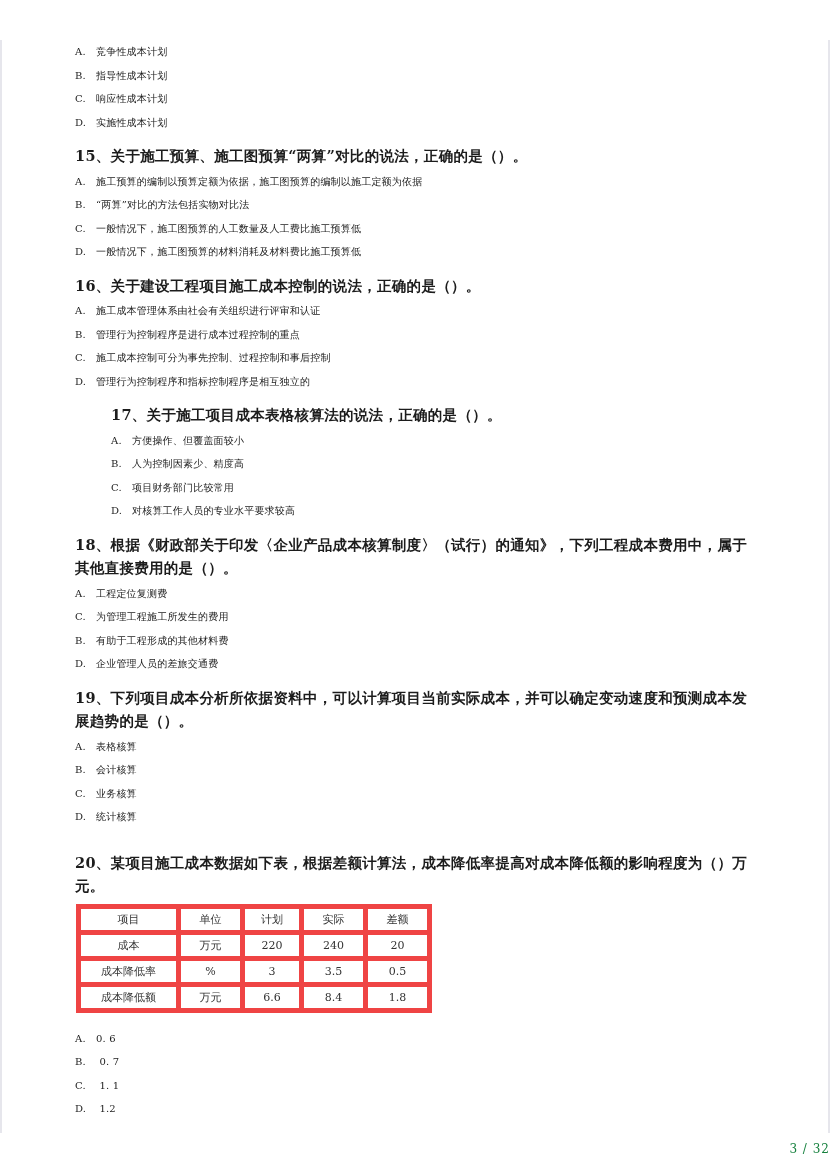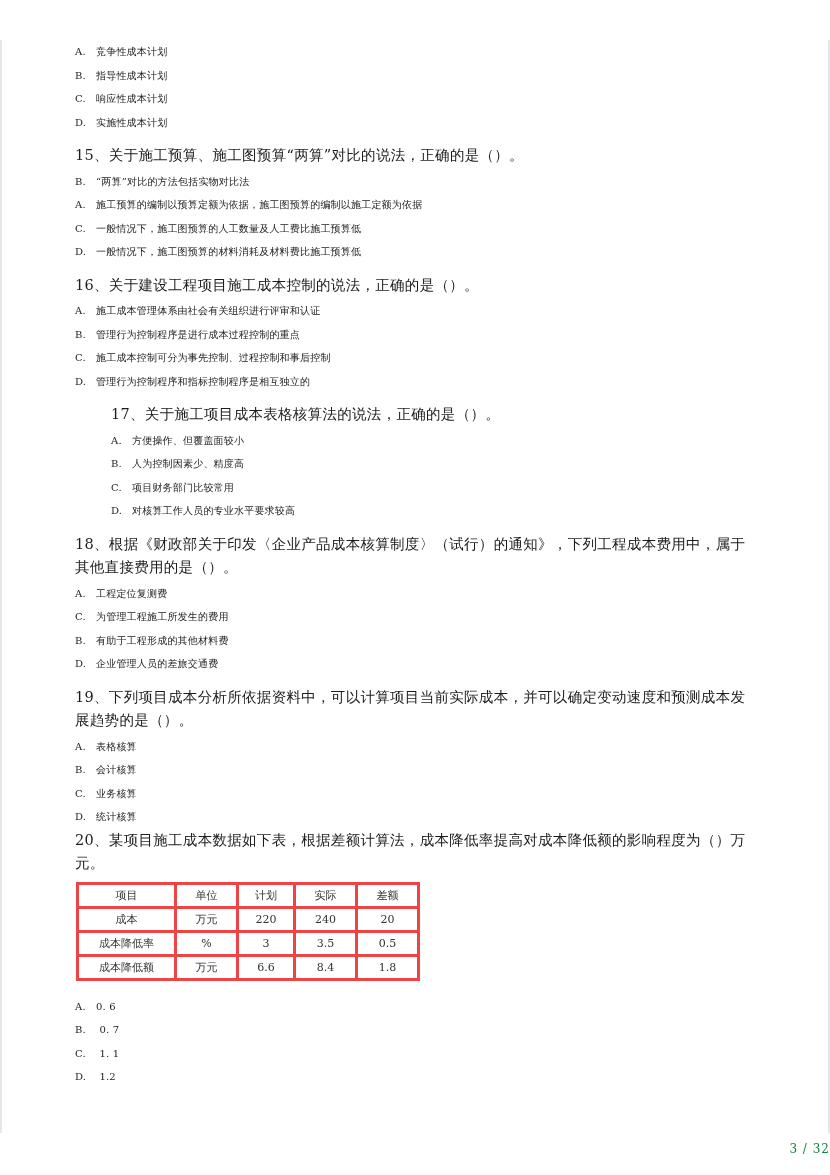--- a/index.html
+++ b/index.html
@@ -8,28 +8,28 @@
       font-family: "DejaVu Serif", "Liberation Serif", serif;
       color: #1c1c1c;
     }
     .page-edge-left { position: absolute; left: 0; top: 40px; width: 2px; height: 1093px; background: #e6e6ec; }
     .page-edge-right { position: absolute; right: 0; top: 40px; width: 2px; height: 1093px; background: #e6e6ec; }
     .content { position: absolute; left: 75px; top: 40px; width: 680px; }
     .line { font-size: 10px; line-height: 23.5px; white-space: pre; letter-spacing: 0.2px; }
     .q-stem { font-size: 14.5px; line-height: 23.5px; letter-spacing: 0.3px; }
     .opt-letter { display: inline-block; width: 21px; }
     .block { margin-bottom: 6px; }
-    .q-title { margin-bottom: 2px; }
+    .q-title { margin-bottom: 2px; font-weight: bold; }
     table.data {
       border-collapse: collapse; margin: 6px 0 0 1px;
       font-family: "DejaVu Serif", "Liberation Serif", serif;
       font-size: 11px; color: #333;
     }
     table.data td {
-      border: 3px solid #ef4444; height: 21px; padding: 0; text-align: center;
+      border: 5px solid #ef4444; height: 21px; padding: 0; text-align: center;
     }
     .col0 { width: 95px; } .col1 { width: 59px; } .col2 { width: 54px; } .col3 { width: 59px; } .col4 { width: 59px; font-family: Liberation Mono, monospace; }
     .answers { margin-top: 14px; }
     .footer { position: absolute; top: 1142px; left: 0; width: 830px; text-align: right; font-size: 12px; color: #15803d; letter-spacing: 1px; }
   </style>
 </head>
 <body>
 
 <div class="page-edge-left"></div>
 <div class="page-edge-right"></div>
@@ -38,22 +38,22 @@
 
   <div class="block" style="margin-bottom:10px;">
     <div class="line"><span class="opt-letter">A.</span><span>竞争性成本计划</span></div>
     <div class="line"><span class="opt-letter">B.</span><span>指导性成本计划</span></div>
     <div class="line"><span class="opt-letter">C.</span><span>响应性成本计划</span></div>
     <div class="line"><span class="opt-letter">D.</span><span>实施性成本计划</span></div>
   </div>
 
   <div class="block" style="margin-bottom:10px;">
     <div class="q-stem q-title">15、关于施工预算、施工图预算“两算”对比的说法，正确的是（）。</div>
+    <div class="line"><span class="opt-letter">A.</span><span>施工预算的编制以预算定额为依据，施工图预算的编制以施工定额为依据</span></div>
     <div class="line"><span class="opt-letter">B.</span><span>“两算”对比的方法包括实物对比法</span></div>
-    <div class="line"><span class="opt-letter">A.</span><span>施工预算的编制以预算定额为依据，施工图预算的编制以施工定额为依据</span></div>
     <div class="line"><span class="opt-letter">C.</span><span>一般情况下，施工图预算的人工数量及人工费比施工预算低</span></div>
     <div class="line"><span class="opt-letter">D.</span><span>一般情况下，施工图预算的材料消耗及材料费比施工预算低</span></div>
   </div>
 
   <div class="block" style="margin-bottom:10px;">
     <div class="q-stem q-title">16、关于建设工程项目施工成本控制的说法，正确的是（）。</div>
     <div class="line"><span class="opt-letter">A.</span><span>施工成本管理体系由社会有关组织进行评审和认证</span></div>
     <div class="line"><span class="opt-letter">B.</span><span>管理行为控制程序是进行成本过程控制的重点</span></div>
     <div class="line"><span class="opt-letter">C.</span><span>施工成本控制可分为事先控制、过程控制和事后控制</span></div>
     <div class="line"><span class="opt-letter">D.</span><span>管理行为控制程序和指标控制程序是相互独立的</span></div>
@@ -68,21 +68,21 @@
   </div>
 
   <div class="block" style="margin-bottom:10px;">
     <div class="q-stem q-title" style="width:675px;">18、根据《财政部关于印发〈企业产品成本核算制度〉（试行）的通知》，下列工程成本费用中，属于其他直接费用的是（）。</div>
     <div class="line"><span class="opt-letter">A.</span><span>工程定位复测费</span></div>
     <div class="line"><span class="opt-letter">C.</span><span>为管理工程施工所发生的费用</span></div>
     <div class="line"><span class="opt-letter">B.</span><span>有助于工程形成的其他材料费</span></div>
     <div class="line"><span class="opt-letter">D.</span><span>企业管理人员的差旅交通费</span></div>
   </div>
 
-  <div class="block" style="margin-bottom:0;">
+  <div class="block" style="margin-bottom:22px;">
     <div class="q-stem q-title" style="width:675px;">19、下列项目成本分析所依据资料中，可以计算项目当前实际成本，并可以确定变动速度和预测成本发展趋势的是（）。</div>
     <div class="line"><span class="opt-letter">A.</span><span>表格核算</span></div>
     <div class="line"><span class="opt-letter">B.</span><span>会计核算</span></div>
     <div class="line"><span class="opt-letter">C.</span><span>业务核算</span></div>
     <div class="line"><span class="opt-letter">D.</span><span>统计核算</span></div>
   </div>
 
   <div class="block">
     <div class="q-stem q-title" style="width:675px;">20、某项目施工成本数据如下表，根据差额计算法，成本降低率提高对成本降低额的影响程度为（）万元。</div>
     <table class="data">

